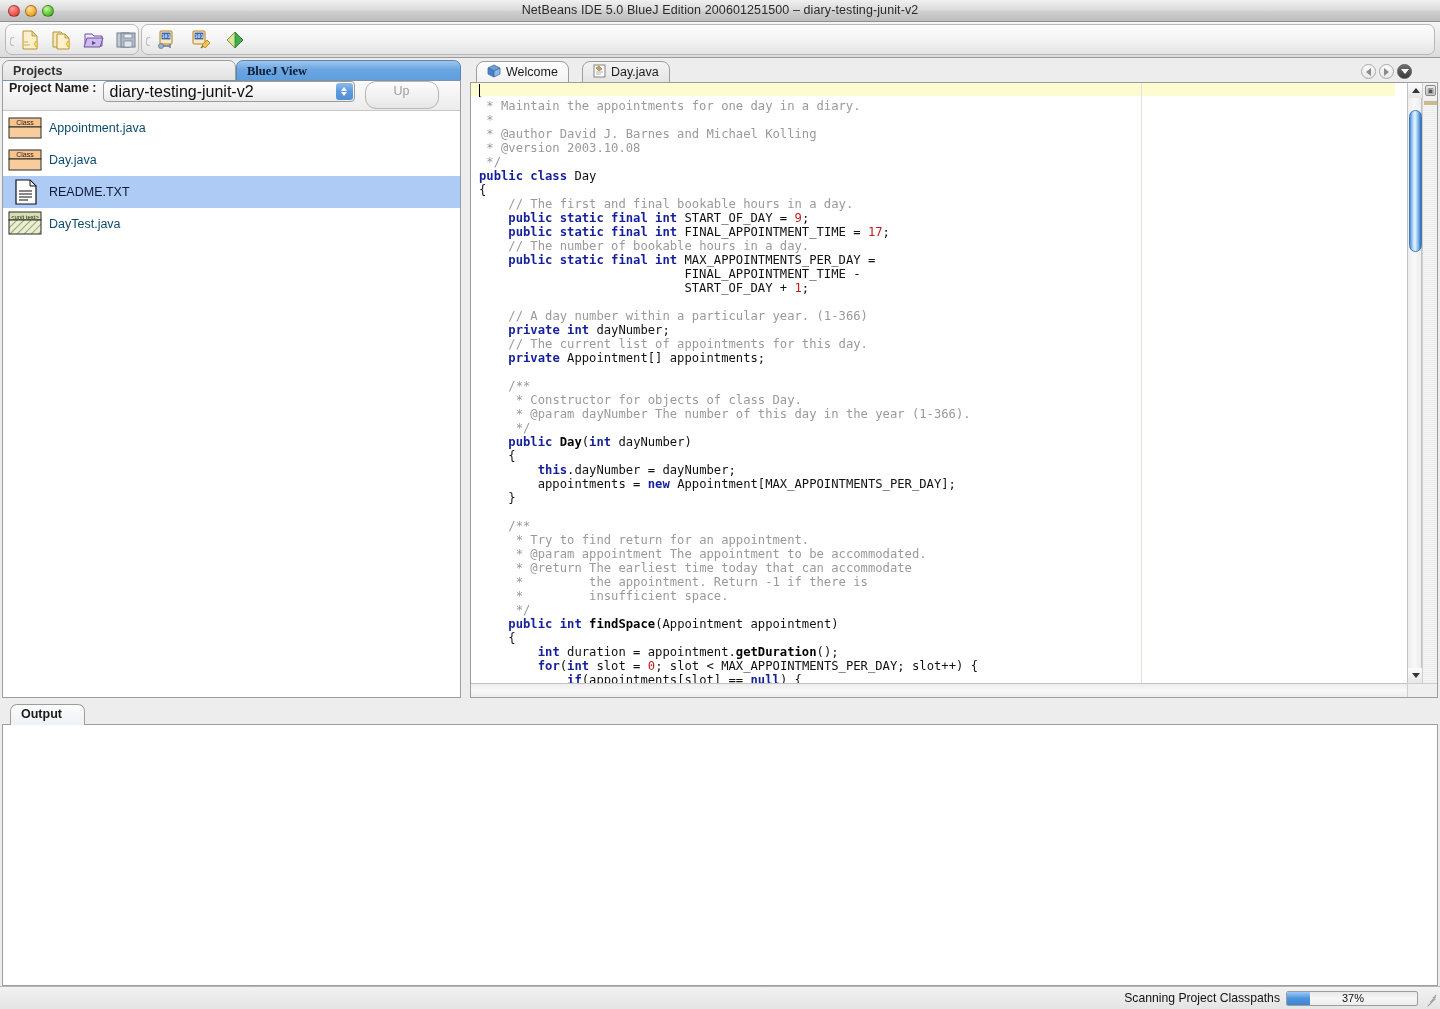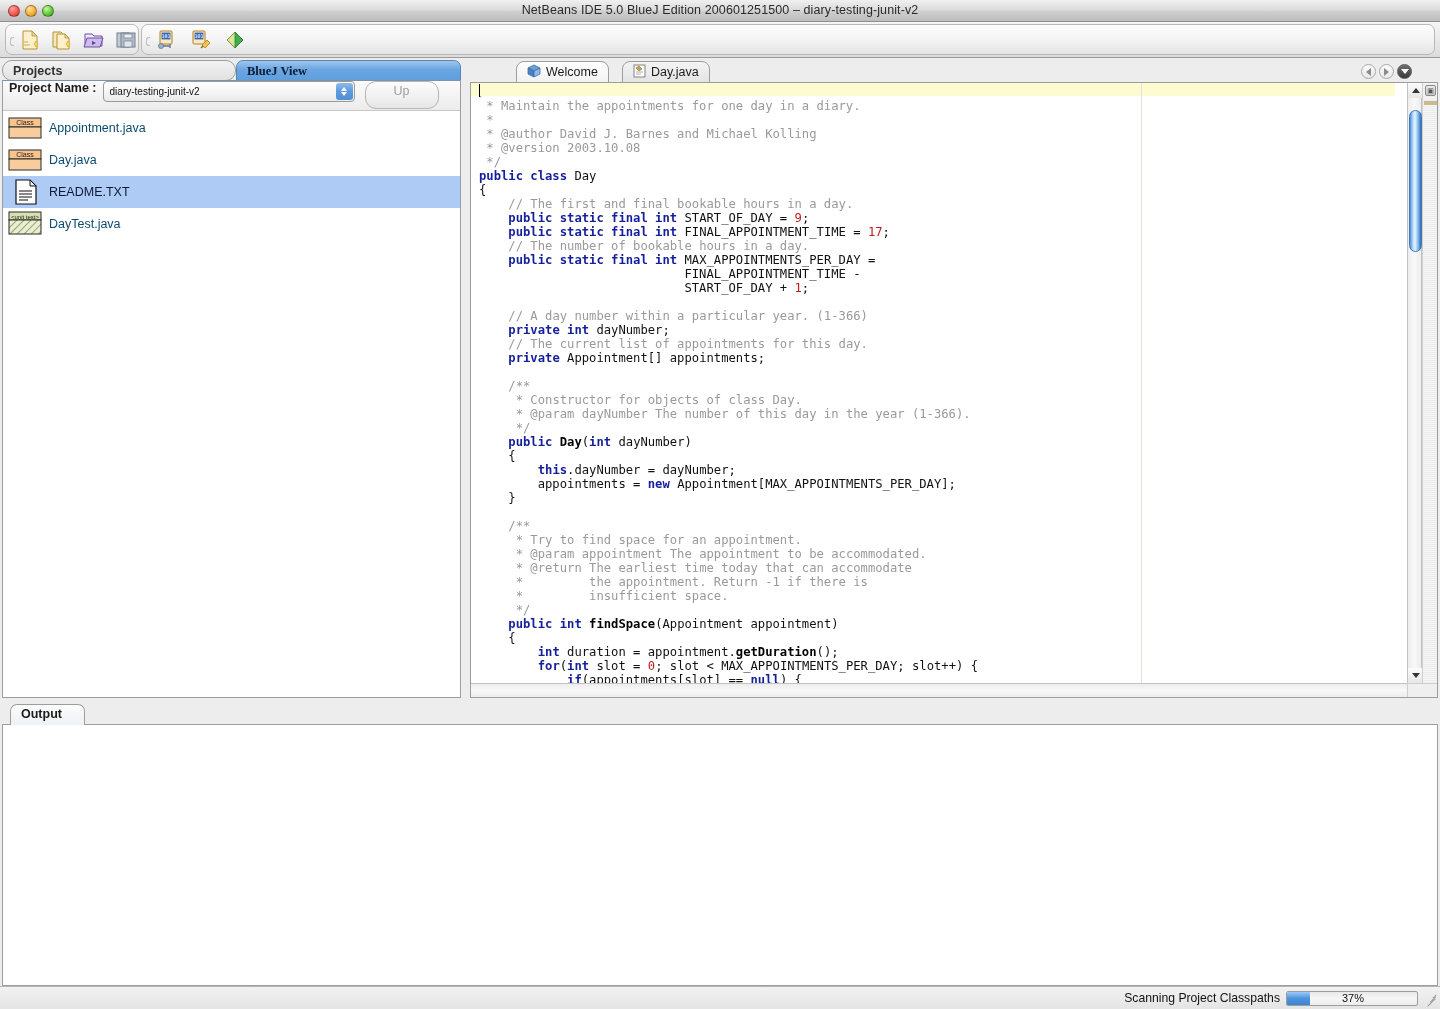--- a/index.html
+++ b/index.html
@@ -63,21 +63,20 @@
     position: absolute; top: 0; height: 21px;
     font-size: 12.5px; font-weight: 600; color: #242424;
     padding: 3px 10px 0 10px;
     border: 1px solid #9d9d9d;
     border-radius: 7px 7px 0 0;
   }
   .ltab.inactive {
     left: 0; width: 234px;
     background: linear-gradient(to bottom, #f2f2f2 0%, #e2e2e2 100%);
     color: #313131;
-    border-radius: 10px;
   }
   .ltab.active {
     left: 234px; width: 225px;
     background: linear-gradient(to bottom, #9fc6ef 0%, #6ba6e2 45%, #5f9edd 100%);
     color: #0c1b31;
     border-color: #5c86ad;
     font-family: Liberation Serif, serif;
   }
   .leftbody {
     position: absolute; left: 0; top: 20px; width: 459px; height: 618px;
@@ -89,21 +88,21 @@
     border-bottom: 1px solid #c8c8c8;
     display: flex; align-items: flex-start; padding: 0 6px;
   }
   .projlabel { font-size: 12.5px; font-weight: 600; color: #1c1c1c; margin-right: 6px; }
   .combo {
     position: relative; width: 252px; height: 21px;
     border: 1px solid #9b9b9b; border-radius: 4px;
     background: linear-gradient(to bottom, #ffffff 0%, #f4f4f4 60%, #e9e9e9 100%);
     display: flex; align-items: center;
   }
-  .combo .cval { font-size: 10px; color: #101010; padding-left: 6px; font-weight: 500; }
+  .combo .cval { font-size: 16px; color: #101010; padding-left: 6px; font-weight: 500; }
   .combo .carrows {
     position: absolute; right: 1px; top: 1px; width: 17px; height: 17px;
     border-radius: 3px;
     background: linear-gradient(to bottom, #8dbcec 0%, #5d9bdc 50%, #4f8fd4 100%);
     display: flex; flex-direction: column; align-items: center; justify-content: center; gap: 1px;
   }
   .carrows .a { width: 0; height: 0; border-left: 3.5px solid transparent; border-right: 3.5px solid transparent; }
   .carrows .au { border-bottom: 4px solid #fff; }
   .carrows .ad { border-top: 4px solid #fff; }
   .upbtn {
@@ -119,21 +118,21 @@
   .filerow .fn { font-size: 12.5px; color: #0c4a6e; padding-left: 2px; }
   .filerow.selected { background: #aecbf5; }
   .filerow.selected .fn { color: #0b1b33; }
   .filerow.selected .selbg {
     position: absolute; left: 63px; top: 0; right: 0; height: 32px;
     background: #aecbf5; z-index: 0;
   }
   .filerow.selected .fn { position: relative; z-index: 1; }
 
   
-  .editorpane { position: absolute; left: 470px; top: 60px; width: 968px; height: 638px; padding-left: 40px; }
+  .editorpane { position: absolute; left: 470px; top: 60px; width: 968px; height: 638px; }
   .etabstrip { position: relative; height: 23px; }
   .etab {
     position: absolute; top: 1px; height: 22px;
     border: 1px solid #9d9d9d; border-radius: 8px 8px 0 0;
     display: flex; align-items: center; gap: 5px; padding: 0 10px;
     font-size: 12.5px; color: #1b1b1b;
   }
   .etab.active { left: 6px; background: linear-gradient(to bottom, #fdfdfd 0%, #f2f2f2 100%); z-index: 3; }
   .etab.other  { left: 112px; background: linear-gradient(to bottom, #f4f4f4 0%, #e4e4e4 100%); z-index: 2; }
   .tabnav { position: absolute; right: 26px; top: 4px; display: flex; align-items: center; gap: 3px; }
@@ -497,21 +496,21 @@
     <span class="cm"> * Constructor for objects of class Day.</span>
     <span class="cm"> * @param dayNumber The number of this day in the year (1-366).</span>
     <span class="cm"> */</span>
     <span class="kw">public </span><span class="mt">Day</span>(<span class="kw">int </span>dayNumber)
     {
         <span class="kw">this</span>.dayNumber = dayNumber;
         appointments = <span class="kw">new </span>Appointment[MAX_APPOINTMENTS_PER_DAY];
     }
 
     <span class="cm">/**</span>
-    <span class="cm"> * Try to find space for an appointment.</span>
+    <span class="cm"> * Try to find return for an appointment.</span>
     <span class="cm"> * @param appointment The appointment to be accommodated.</span>
     <span class="cm"> * @return The earliest time today that can accommodate</span>
     <span class="cm"> *         the appointment. Return -1 if there is</span>
     <span class="cm"> *         insufficient space.</span>
     <span class="cm"> */</span>
     <span class="kw">public int </span><span class="mt">findSpace</span>(Appointment appointment)
     {
         <span class="kw">int </span>duration = appointment.<span class="mt">getDuration</span>();
         <span class="kw">for</span>(<span class="kw">int </span>slot = <span class="nm">0</span>; slot &lt; MAX_APPOINTMENTS_PER_DAY; slot++) {
             <span class="kw">if</span>(appointments[slot] == <span class="kw">null</span>) {

